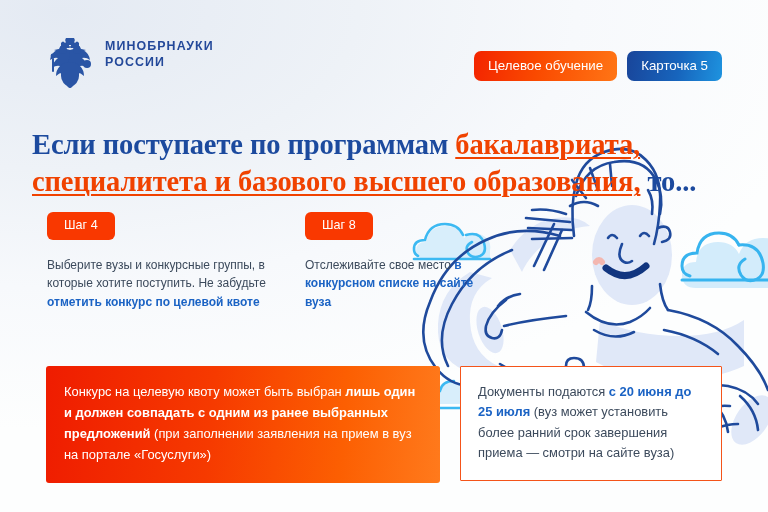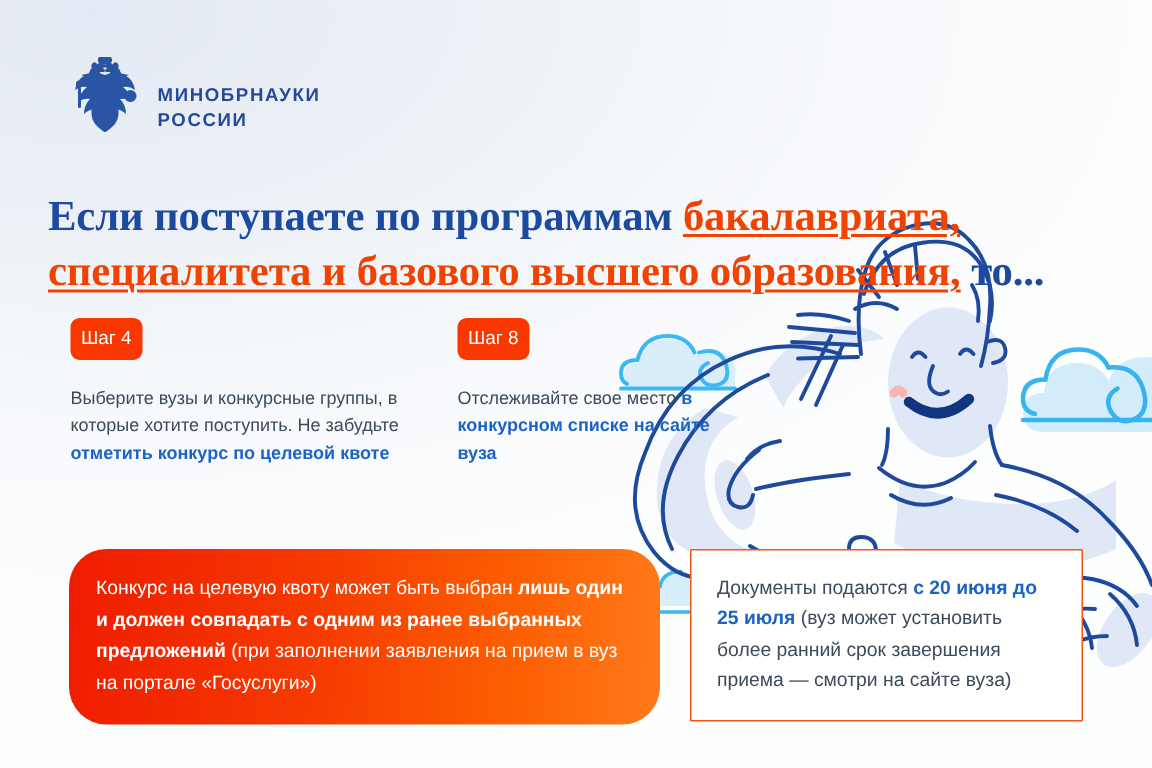--- a/index.html
+++ b/index.html
@@ -33,21 +33,21 @@
   #header {
     position: absolute;
     left: 0; top: 0;
     width: 768px;
     height: 100px;
   }
   #logo-block {
     position: absolute;
     left: 48px; top: 38px;
     display: flex;
-    align-items: flex-end;
+    align-items: flex-start;
     gap: 13px;
   }
   #emblem { width: 44px; height: 50px; display: block; }
   #logo-text {
     font-size: 12.4px;
     font-weight: bold;
     letter-spacing: 1.1px;
     line-height: 1.32;
     color: #24499a;
     text-transform: uppercase;
@@ -102,41 +102,41 @@
   }
   #step-col-1 { left: 47px; width: 250px; }
   #step-col-2 { left: 305px; width: 180px; }
   .step-badge {
     display: inline-block;
     background: #f93800;
     color: #ffffff;
     font-size: 12.6px;
     line-height: 1;
     border-radius: 6px;
-    padding: 7px 7px 8px;
+    padding: 7px 17px 8px;
     margin-bottom: 16px;
   }
   .step-text {
     font-size: 12px;
     line-height: 1.54;
     color: #3c4a5c;
   }
   .step-text b {
     color: #1b63c4;
     font-weight: bold;
   }
 
   
   #callout-orange {
     position: absolute;
     left: 46px; top: 366px;
     width: 394px;
     box-sizing: border-box;
     padding: 16px 18px 17px;
-    border-radius: 25px;
+    border-radius: 3px;
     background: linear-gradient(95deg, #ef1c00 0%, #f63a00 42%, #fc5f02 75%, #ff7a1c 100%);
     color: #ffffff;
     font-size: 12.9px;
     line-height: 1.62;
   }
   #callout-orange b { font-weight: bold; }
 
   #callout-white {
     position: absolute;
     left: 460px; top: 366px;
@@ -275,20 +275,24 @@
         <rect x="4" y="20" width="2" height="14" rx="1"></rect>
         <circle cx="5" cy="18" r="2.4"></circle>
         <circle cx="39" cy="26" r="4"></circle>
 
         <path d="M17 42 q5 6 10 0 q-2 8 -5 8 q-3 0 -5 -8 z"></path>
       </svg>
       <div id="logo-text">МИНОБРНАУКИ
 РОССИИ</div>
     </div>
 
+    <div id="badges">
+      <div class="badge badge-orange">Целевое обучение</div>
+      <div class="badge badge-blue">Карточка 5</div>
+    </div>
   </div>
 
   <h1 id="heading">
     <span>Если поступаете по программам </span><span class="hl">бакалавриата, специалитета и базового высшего образования,</span><span> то...</span>
   </h1>
 
   <div class="step-col" id="step-col-1">
     <div class="step-badge">Шаг 4</div>
     <div class="step-text">
       <span>Выберите вузы и конкурсные группы, в которые хотите поступить. Не забудьте </span><b>отметить конкурс по целевой квоте</b>

